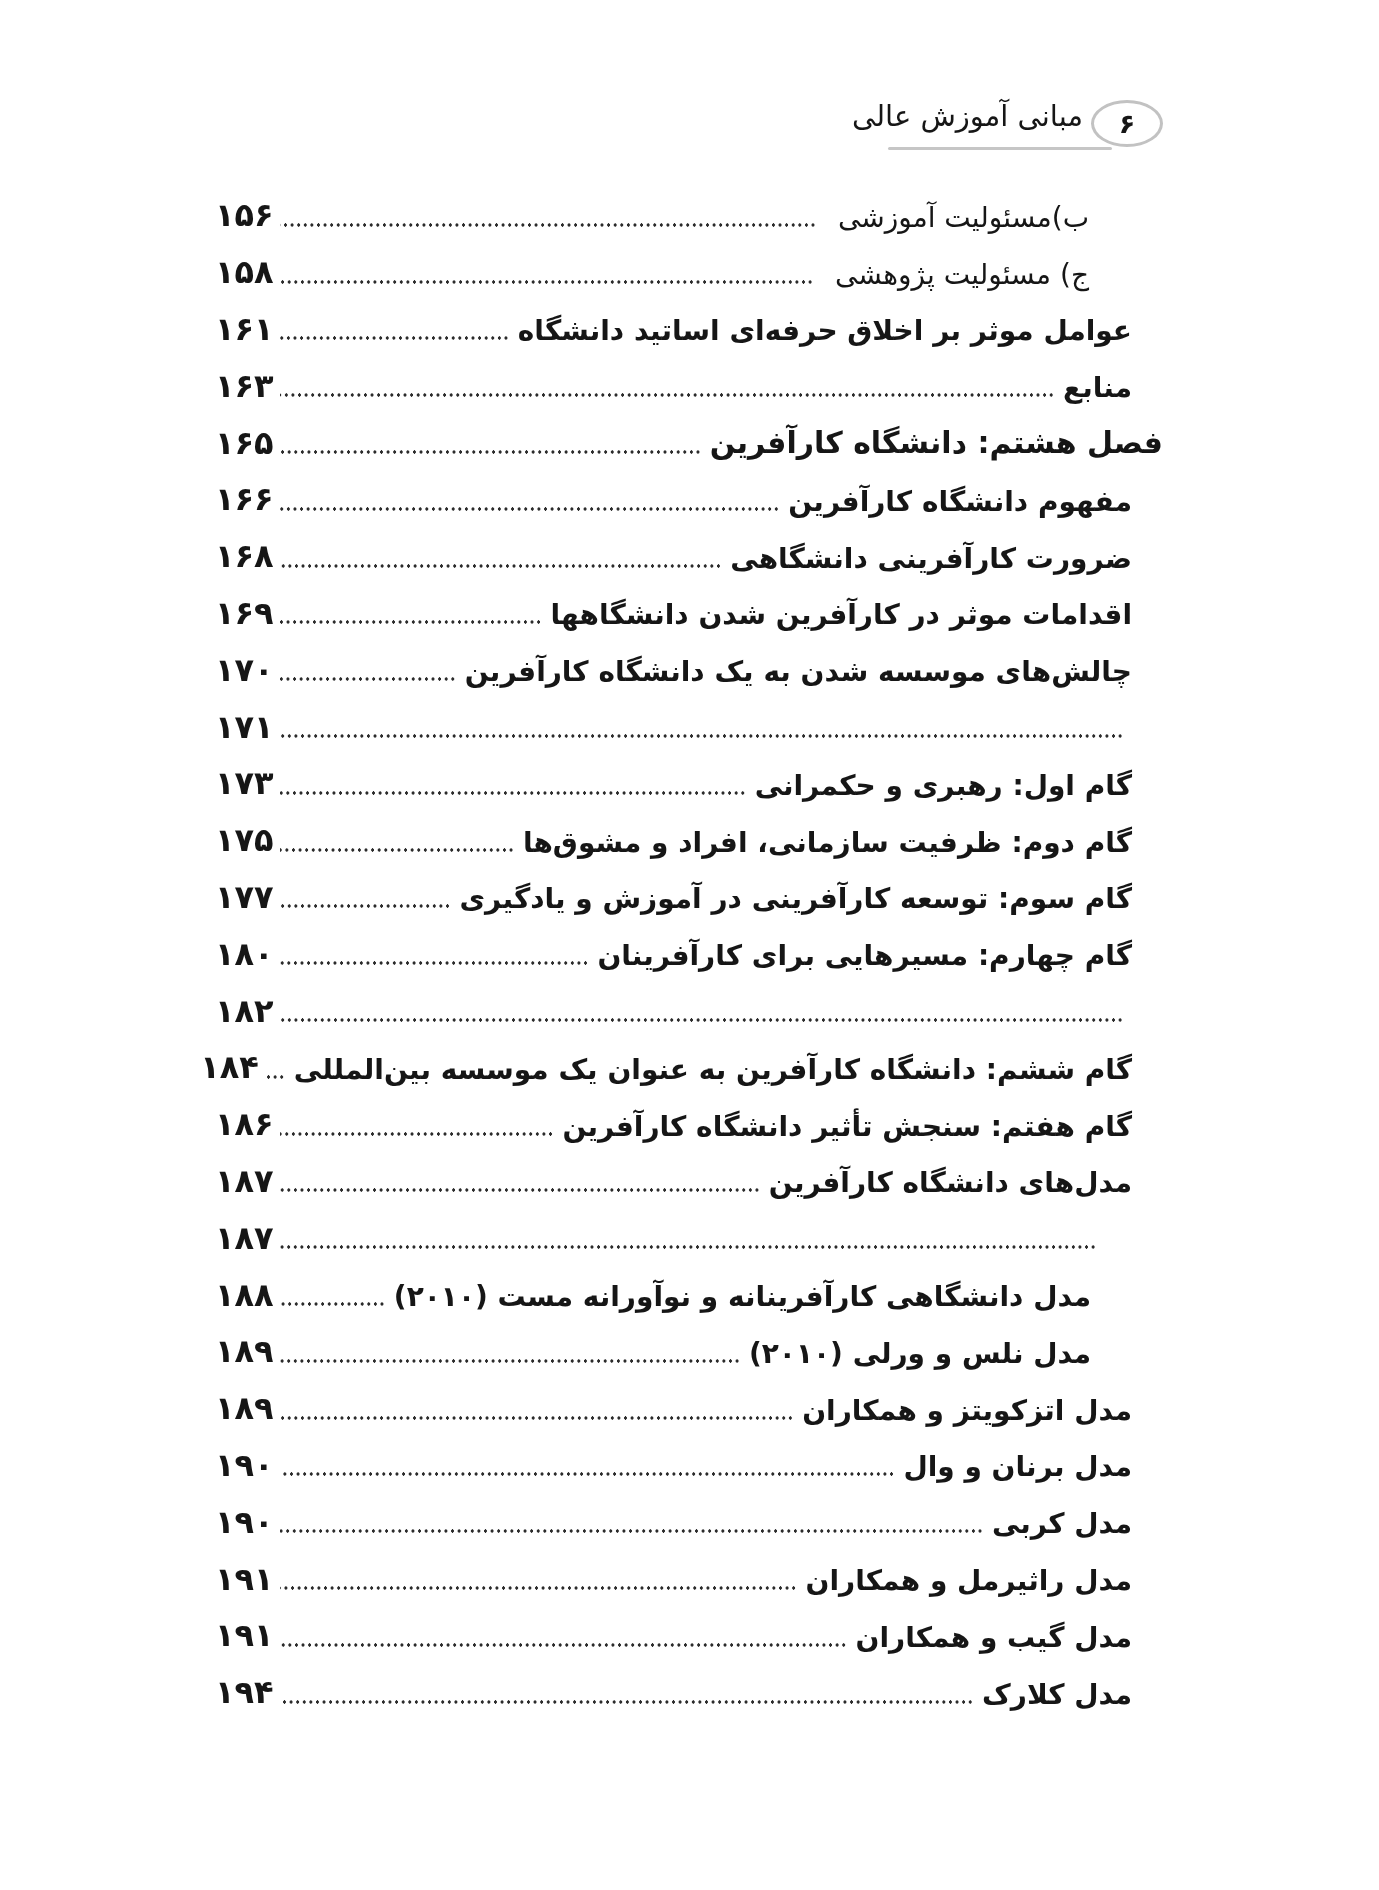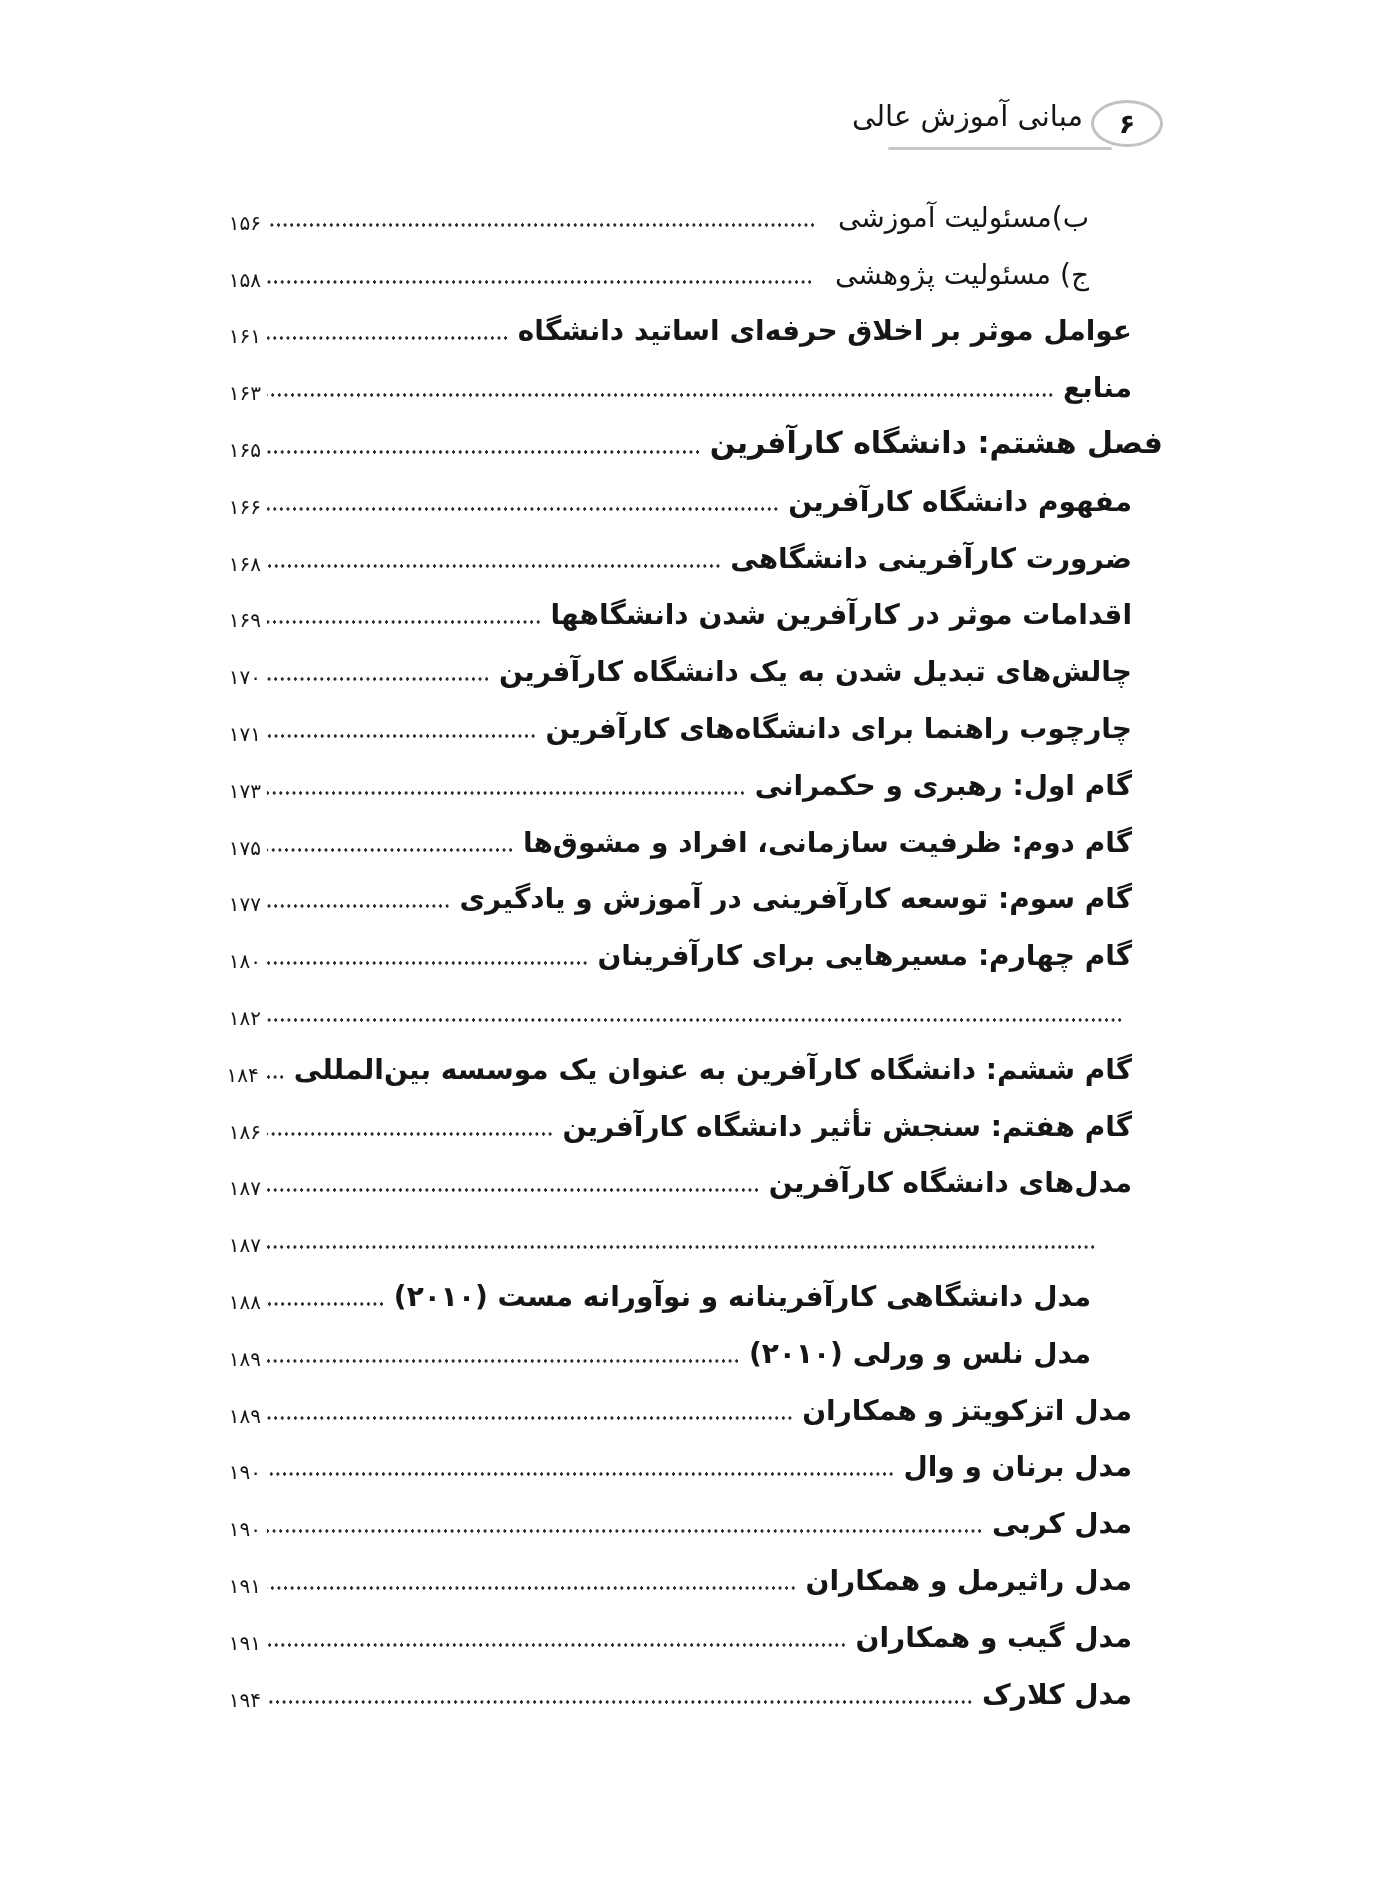--- a/index.html
+++ b/index.html
@@ -42,21 +42,21 @@
     white-space:nowrap;font-size:28px;font-weight:700;line-height:1.25;
   }
   .toc-row.light .toc-title{font-weight:400;margin-left:13px;}
   .toc-row.chapter .toc-title{font-size:30px;font-weight:700;}
   .toc-leader{
     flex:1 1 auto;height:10px;margin:0 9px 7px 6px;min-width:20px;
     background-image:radial-gradient(circle,#2b2b2b 1.55px,transparent 1.8px);
     background-size:6.6px 6px;background-repeat:repeat-x;background-position:right bottom;
   }
   .toc-page{
-    white-space:nowrap;font-size:20px;font-weight:400;line-height:1.2;
+    white-space:nowrap;font-size:32px;font-weight:700;line-height:1.2;
     min-width:46px;text-align:right;
   }
 </style>
 </head>
 <body>
 
 <div class="page">
 
   <div class="hdr-rule"></div>
   <div class="hdr-badge">
@@ -99,26 +99,25 @@
       <span class="toc-title">ضرورت کارآفرینی دانشگاهی</span>
       <span class="toc-leader"></span>
       <span class="toc-page">۱۶۸</span>
     </div>
       <div class="toc-row" style="padding-right: 31px;">
       <span class="toc-title">اقدامات موثر در کارآفرین شدن دانشگاهها</span>
       <span class="toc-leader"></span>
       <span class="toc-page">۱۶۹</span>
     </div>
       <div class="toc-row" style="padding-right: 31px;">
-      <span class="toc-title">چالش‌های تبدیل شدن به یک دانشگاه کارآفرین</span>
+      <span class="toc-title">چالش‌های موسسه شدن به یک دانشگاه کارآفرین</span>
       <span class="toc-leader"></span>
       <span class="toc-page">۱۷۰</span>
     </div>
       <div class="toc-row" style="padding-right: 31px;">
-      <span class="toc-title">چارچوب راهنما برای دانشگاه‌های کارآفرین</span>
       <span class="toc-leader"></span>
       <span class="toc-page">۱۷۱</span>
     </div>
       <div class="toc-row" style="padding-right: 31px;">
       <span class="toc-title">گام اول: رهبری و حکمرانی</span>
       <span class="toc-leader"></span>
       <span class="toc-page">۱۷۳</span>
     </div>
       <div class="toc-row" style="padding-right: 31px;">
       <span class="toc-title">گام دوم: ظرفیت سازمانی، افراد و مشوق‌ها</span>

